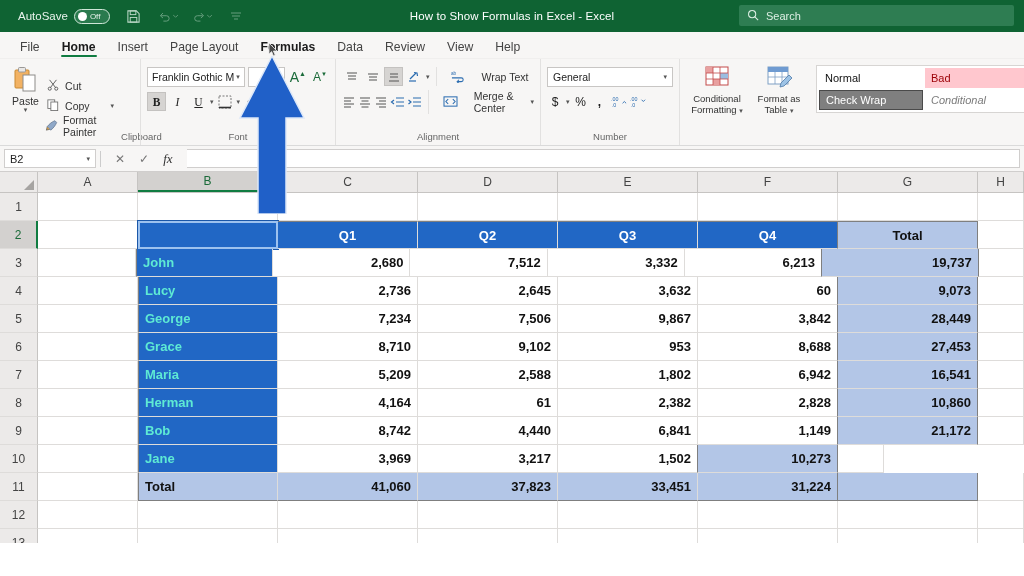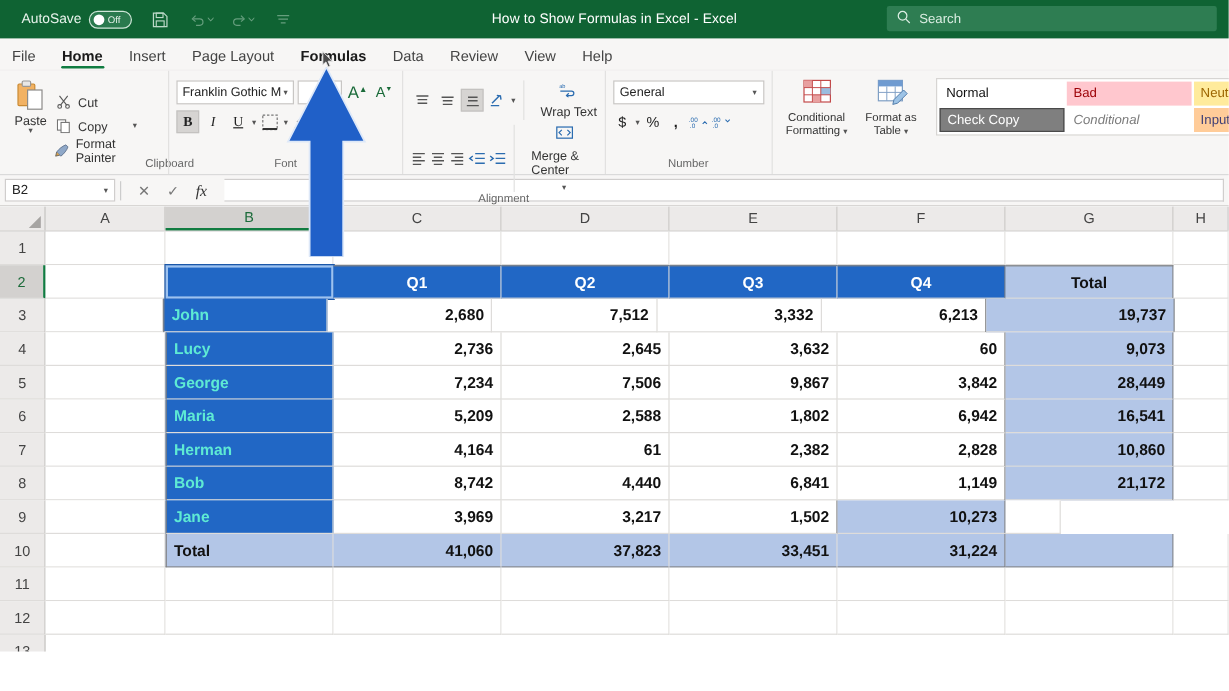--- a/index.html
+++ b/index.html
@@ -38,21 +38,21 @@
   .searchbox {
     position: absolute; right: 10px; top: 5px; width: 275px; height: 21px;
     background: #2e7d52; border-radius: 2px; display: flex; align-items: center;
     padding-left: 8px; gap: 7px;
   }
   .searchbox .sph { font-size: 11px; color: #dceee3; }
 
   
   .tabbar {
     height: 27px; background: #f7f6f5; display: flex; align-items: flex-end;
-    padding-left: 0; gap: 2px; border-bottom: 1px solid #f0efee;
+    padding-left: 10px; gap: 2px; border-bottom: 1px solid #f0efee;
   }
   .tab {
     font-size: 12.2px; color: #444; padding: 3px 10px 5px 10px; position: relative;
     white-space: nowrap; line-height: 1;
   }
   .tab.active { color: #1b1b1b; font-weight: bold; }
   .tab.active::after {
     content: ""; position: absolute; left: 9px; right: 9px; bottom: 1px;
     height: 2.5px; background: #107c41; border-radius: 1px;
   }
@@ -108,21 +108,21 @@
   .fillbtn { position: relative; width: 19px; height: 19px; }
   .fillbtn .bar { position: absolute; left: 3px; right: 3px; bottom: 2px; height: 3px; }
 
   
   .aligngrp { width: 205px; }
   .alrow { display: flex; align-items: center; gap: 2px; padding-top: 4px; }
   .abtn {
     width: 19px; height: 19px; display: flex; align-items: center; justify-content: center;
   }
   .abtn.on { background: #d6d4d2; border: 1px solid #c4c2c0; }
-  .alabel { display: flex; align-items: center; gap: 4px; font-size: 10.5px; color: #333; margin-left: 8px; flex-direction: column; }
+  .alabel { display: flex; align-items: center; gap: 16px; font-size: 10.5px; color: #333; margin-left: 8px; }
   .vsep { width: 1px; background: #e2e1e0; margin: 0 4px; align-self: stretch; }
 
   
   .numgrp { width: 140px; }
   .numfmt {
     width: 126px; height: 20px; background: #fff; border: 1px solid #c8c6c4; margin-top: 4px;
     font-size: 10.5px; display: flex; align-items: center; padding: 0 5px; color: #222;
     justify-content: space-between;
   }
   .numrow { display: flex; align-items: center; gap: 3px; padding-top: 5px; }
@@ -504,21 +504,21 @@
         <span class="slabel">
           <span>Format as</span><br>
           <span>Table</span>
           <span class="caret">▾</span>
         </span>
       </div>
       <div class="gallery">
         <div class="gcell" style="background:#fff;color:#111">Normal</div>
         <div class="gcell" style="background:#ffc7ce;color:#9c0006">Bad</div>
         <div class="gcell" style="background:#ffeb9c;color:#9c6500">Neutral</div>
-        <div class="gcell" style="background:#7f7f7f;color:#fff;border:1px solid #4a4a4a">Check Copy</div>
+        <div class="gcell" style="background:#7f7f7f;color:#fff;border:1px solid #4a4a4a">Check Wrap</div>
         <div class="gcell" style="background:#fff;color:#7b7b7b;font-style:italic">Conditional</div>
         <div class="gcell" style="background:#ffcc99;color:#3f3f76">Input</div>
       </div>
     </div>
   </div>
 
   <div class="fbar">
     <div class="namebox">
       <span>B2</span>
       <span class="caret">▾</span>
@@ -611,20 +611,30 @@
         <div class="cell namecell tbl-border-left" style="width:140px">George</div>
         <div class="cell num" style="width:140px">7,234</div>
         <div class="cell num" style="width:140px">7,506</div>
         <div class="cell num" style="width:140px">9,867</div>
         <div class="cell num tbl-border-v" style="width:140px">3,842</div>
         <div class="cell totcol tbl-border-v" style="width:140px">28,449</div>
         <div class="cell empty" style="width:46px"></div>
       </div>
       <div class="gridrow">
         <div class="cell empty" style="width:100px"></div>
+        <div class="cell namecell tbl-border-left" style="width:140px">Grace</div>
+        <div class="cell num" style="width:140px">8,710</div>
+        <div class="cell num" style="width:140px">9,102</div>
+        <div class="cell num" style="width:140px">953</div>
+        <div class="cell num tbl-border-v" style="width:140px">8,688</div>
+        <div class="cell totcol tbl-border-v" style="width:140px">27,453</div>
+        <div class="cell empty" style="width:46px"></div>
+      </div>
+      <div class="gridrow">
+        <div class="cell empty" style="width:100px"></div>
         <div class="cell namecell tbl-border-left" style="width:140px">Maria</div>
         <div class="cell num" style="width:140px">5,209</div>
         <div class="cell num" style="width:140px">2,588</div>
         <div class="cell num" style="width:140px">1,802</div>
         <div class="cell num tbl-border-v" style="width:140px">6,942</div>
         <div class="cell totcol tbl-border-v" style="width:140px">16,541</div>
         <div class="cell empty" style="width:46px"></div>
       </div>
       <div class="gridrow">
         <div class="cell empty" style="width:100px"></div>

